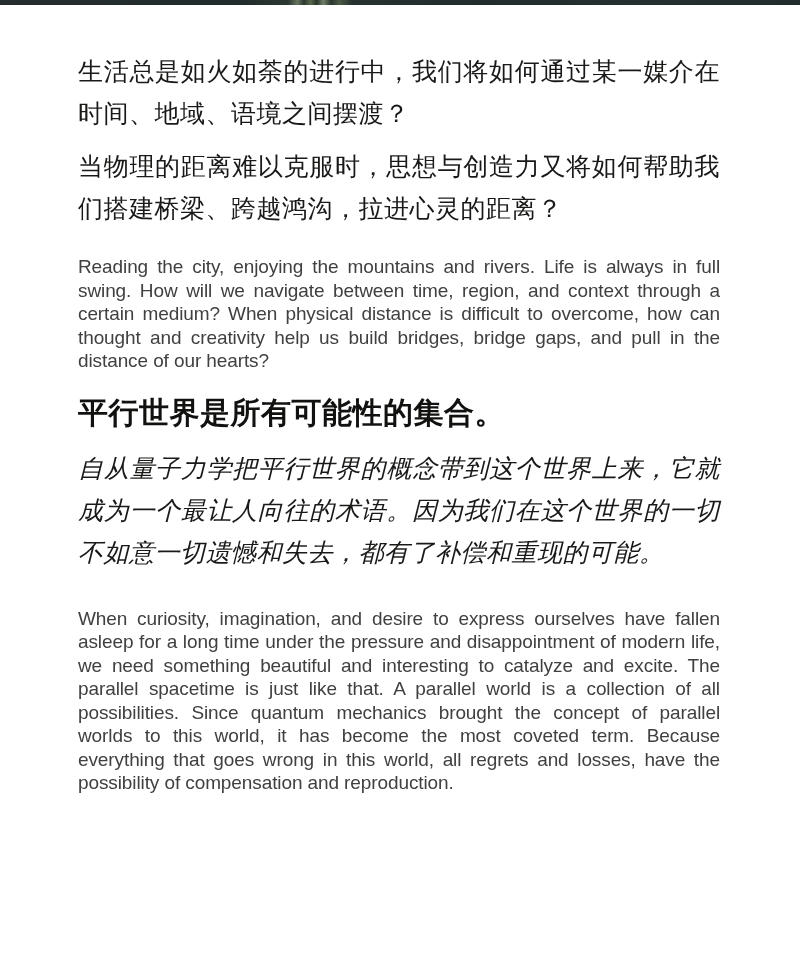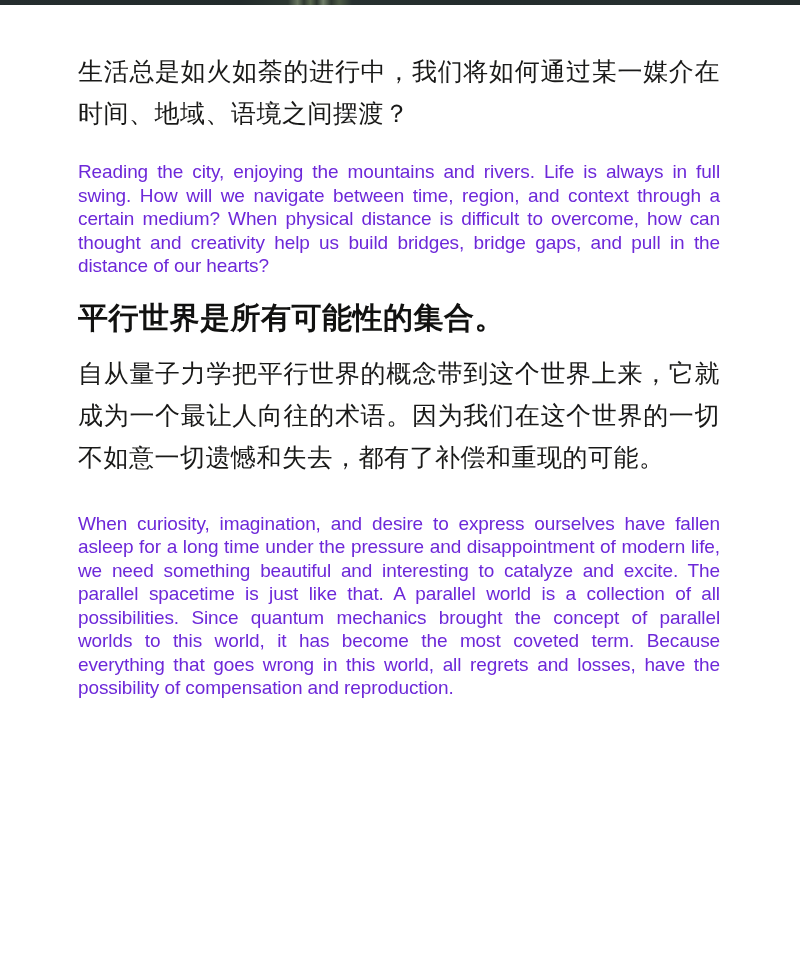--- a/index.html
+++ b/index.html
@@ -60,42 +60,43 @@
     font-size: 30px;
     line-height: 36px;
     font-weight: 700;
     color: #111110;
     letter-spacing: 0.5px;
   }
   .en {
     font-size: 19px;
     line-height: 23.5px;
     letter-spacing: -0.1px;
-    color: #6d28d9;
+    color: #404040;
     text-align: justify;
   }
   .m-zh1 { margin-top: 50px; }
   .m-zh2 { margin-top: 11px; }
   .m-en1 { margin-top: 26px; }
   .m-zh3 { margin-top: 18px; }
   .m-head { margin-top: 22px; }
-  .m-zh4 { margin-top: 16px; }
+  .m-zh4 { margin-top: 16px; font-style: italic; }
   .m-en2 { margin-top: 34px; }
 </style>
 </head>
 <body>
 
 <div class="canvas">
 
   <div class="photo-strip"></div>
 
   <main class="content">
 
     <p class="zh m-zh1" lang="zh">生活总是如火如荼的进行中，我们将如何通过某一媒介在时间、地域、语境之间摆渡？</p>
 
+    <p class="zh m-zh2" lang="zh">当物理的距离难以克服时，思想与创造力又将如何帮助我们搭建桥梁、跨越鸿沟，拉进心灵的距离？</p>
 
     <p class="en m-en1" lang="en">Reading the city, enjoying the mountains and rivers. Life is always in full swing. How will we navigate between time, region, and context through a certain medium? When physical distance is difficult to overcome, how can thought and creativity help us build bridges, bridge gaps, and pull in the distance of our hearts?</p>
 
 
     <p class="zh-heading m-head" lang="zh">平行世界是所有可能性的集合。</p>
 
     <p class="zh m-zh4" lang="zh">自从量子力学把平行世界的概念带到这个世界上来，它就成为一个最让人向往的术语。因为我们在这个世界的一切不如意一切遗憾和失去，都有了补偿和重现的可能。</p>
 
     <p class="en m-en2" lang="en">When curiosity, imagination, and desire to express ourselves have fallen asleep for a long time under the pressure and disappointment of modern life, we need something beautiful and interesting to catalyze and excite. The parallel spacetime is just like that. A parallel world is a collection of all possibilities. Since quantum mechanics brought the concept of parallel worlds to this world, it has become the most coveted term. Because everything that goes wrong in this world, all regrets and losses, have the possibility of compensation and reproduction.</p>
 

